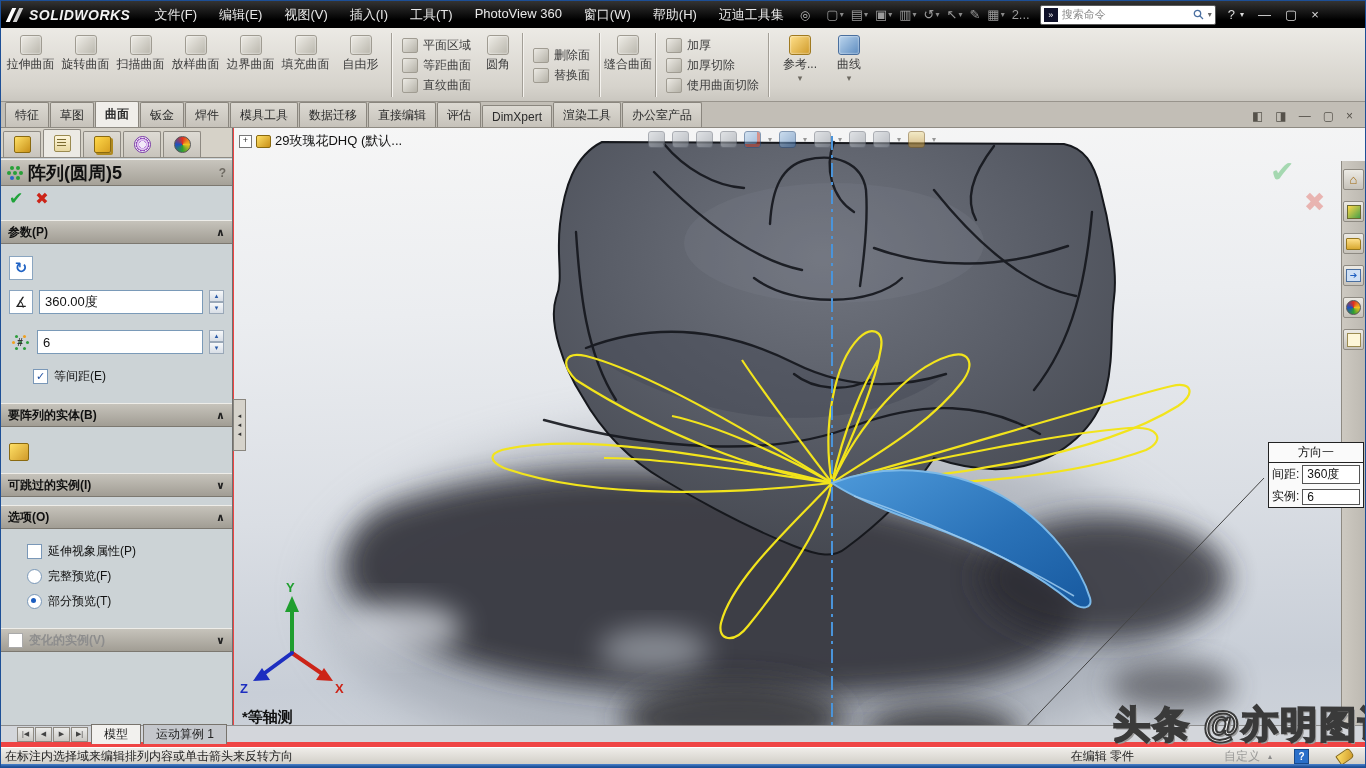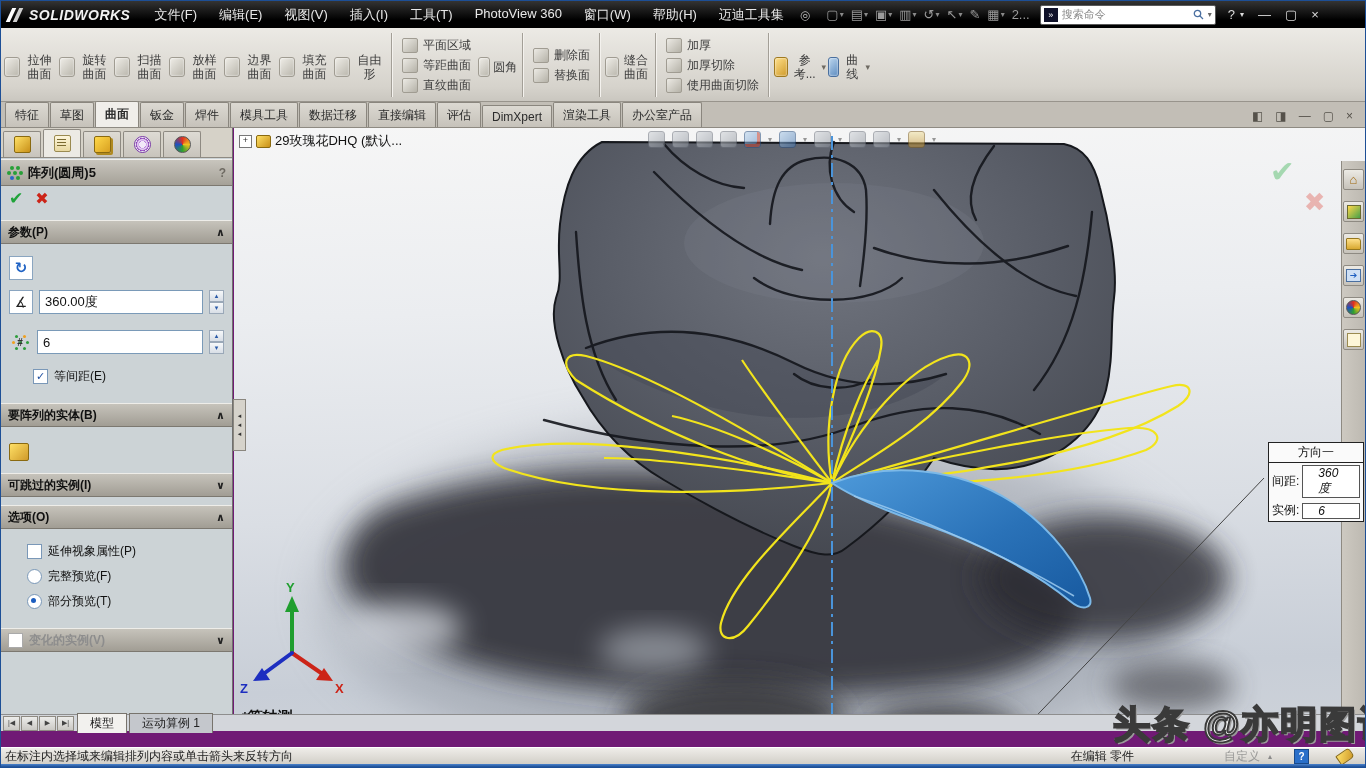--- a/index.html
+++ b/index.html
@@ -1,18 +1,18 @@
 <!DOCTYPE html>
 <html><head>
 <meta charset="utf-8">
 <style>
   html,body{margin:0;padding:0;background:#777;}
   #app{position:relative;width:1366px;height:768px;overflow:hidden;
        font-family:"Liberation Sans","DejaVu Sans",sans-serif;font-size:12px;color:#1a1a1a;
-       background:#701a75;border:1px solid #1d4f96;box-sizing:border-box;}
+       background:#ef4444;border:1px solid #1d4f96;box-sizing:border-box;}
   
   .titlebar{position:absolute;top:0;left:0;right:0;height:27px;background:linear-gradient(#343434,#000 70%);
             display:flex;align-items:center;color:#e8e8e8;}
   .logo{display:flex;align-items:center;gap:4px;padding:0 14px 0 8px;}
   .logo-mark{width:16px;height:14px;position:relative;}
   .logo-mark i{position:absolute;width:4px;height:14px;background:#fff;transform:skewX(-25deg);}
   .logo-mark i:nth-child(2){left:7px;background:#d0d0d0;}
   .logo-brand{font-weight:bold;font-style:italic;font-size:14px;letter-spacing:.5px;color:#f2f2f2;}
   .menus{display:flex;gap:2px;}
   .menu-item{padding:4px 10px;font-size:13px;cursor:default;}
@@ -24,21 +24,21 @@
              height:18px;width:168px;border-radius:2px;padding:0 3px;gap:4px;}
   .searchbox .slogo{width:14px;height:14px;background:#10122a;color:#fff;font-size:9px;line-height:14px;text-align:center;}
   .searchbox .ph{color:#8a8a8a;font-size:11px;flex:1;}
   .searchbox svg{flex:none;}
   .win-ctrls{display:flex;align-items:center;gap:14px;margin-left:12px;margin-right:10px;font-size:13px;color:#dcdcdc;}
   .win-ctrls .car{font-size:8px;margin-left:-9px;}
   
   .ribbon{position:absolute;top:27px;left:0;right:0;height:74px;
           background:linear-gradient(#eceae5,#d6d3cc 80%,#cac7c0);border-bottom:1px solid #98948c;
           display:flex;align-items:stretch;padding:3px 2px 2px 2px;box-sizing:border-box;}
-  .rb-big{width:53px;display:flex;align-items:center;padding-top:3px;gap:2px;
+  .rb-big{width:53px;display:flex;flex-direction:column;align-items:center;padding-top:3px;gap:2px;
           border:1px solid transparent;border-radius:2px;}
   .rb-big .lbl{font-size:12px;line-height:14px;text-align:center;color:#3c3c3c;width:50px;}
   .ico{width:20px;height:18px;background:linear-gradient(135deg,#efede7,#b9b6ac);border:1px solid #a09c92;
        border-radius:3px;box-shadow:inset 0 0 2px #fff;}
   .ico.blue{background:linear-gradient(135deg,#bcd6ee,#5d8cc0);border-color:#4a6f9e;}
   .ico.gold{background:linear-gradient(135deg,#ffe08a,#cf9a2a);border-color:#a07a20;}
   .ico-s{width:14px;height:13px;background:linear-gradient(135deg,#eceae4,#b5b2a8);border:1px solid #a09c92;border-radius:2px;flex:none;}
   .rb-stack{display:flex;flex-direction:column;justify-content:center;gap:3px;padding:0 6px;}
   .rb-row{display:flex;align-items:center;gap:5px;white-space:nowrap;color:#3c3c3c;}
   .vsep{width:1px;background:#a39f97;border-right:1px solid #f4f2ee;margin:2px 3px;}
@@ -58,21 +58,21 @@
   .pm-tab.active{background:#eceae4;height:27px;}
   .pmi{width:15px;height:15px;border-radius:2px;}
   .pmi-feat{background:linear-gradient(135deg,#ffe066,#c89018);border:1px solid #8a6a10;}
   .pmi-prop{background:linear-gradient(#fdf6dc,#e8d8a0);border:1px solid #9a8a50;position:relative;}
   .pmi-prop:after{content:"";position:absolute;left:2px;top:3px;width:9px;height:1px;background:#7a6a30;box-shadow:0 3px 0 #7a6a30,0 6px 0 #7a6a30;}
   .pmi-conf{background:linear-gradient(135deg,#ffd84a,#d8a020);border:1px solid #8a6a10;box-shadow:2px 2px 0 #b08a20;}
   .pmi-dimx{background:radial-gradient(circle,#f2e8f8 30%,#b070d8 32%,#f2e8f8 45%,#8a3ab8 60%,#e8e4ee 62%);border:1px solid #7a3aa8;border-radius:50%;}
   .pmi-disp{background:conic-gradient(#e03020,#f0c020,#30a030,#2050c0,#e03020);border:1px solid #555;border-radius:50%;}
   .pm-title{height:25px;margin-top:1px;background:linear-gradient(#c8c5bd,#a5a198);border-top:1px solid #f0efec;border-bottom:1px solid #7c7870;
             display:flex;align-items:center;padding:0 6px;gap:6px;}
-  .pm-title .txt{font-weight:bold;font-size:13px;color:#111;flex:1;}
+  .pm-title .txt{font-weight:bold;font-size:18px;color:#111;flex:1;}
   .pm-title .q{color:#6e6a62;font-weight:bold;}
   .pmi-cirpat{width:15px;height:15px;position:relative;}
   .pmi-cirpat i{position:absolute;left:6px;top:6px;width:4px;height:4px;border-radius:50%;background:#28a038;
       box-shadow:6px 0 0 #28a038,-6px 0 0 #28a038,3px 5px 0 #28a038,-3px 5px 0 #2a66c8,3px -5px 0 #28a038,-3px -5px 0 #28a038;}
   .pm-okrow{display:flex;gap:12px;padding:5px 8px;}
   .pm-ok{color:#1fa33a;font-size:17px;font-weight:bold;line-height:16px;}
   .pm-cancel{color:#cc2418;font-size:16px;font-weight:bold;line-height:16px;}
   .pm-h{height:22px;background:linear-gradient(#c6c3bb,#a19d94);border-top:1px solid #eeede9;border-bottom:1px solid #7c7870;
         display:flex;align-items:center;padding:0 7px;font-weight:bold;color:#101010;margin-top:8px;justify-content:flex-end;}
   .pm-h .chev{margin-left:auto;font-weight:bold;color:#222;font-size:11px;}
@@ -114,37 +114,37 @@
   .hud .hico.cube2{background:linear-gradient(135deg,#b8d4ee,#5888c0);border-color:#2a5080;box-shadow:inset -3px -3px 0 #c04030;}
   .hud .hico.scene{background:linear-gradient(#f0e0a0,#c09030);border-color:#806020;}
   .hud .car{font-size:8px;color:#4a4a4a;}
   .confirm-corner{position:absolute;right:70px;top:26px;z-index:10;}
   .cc-check{font-size:30px;color:#35b24e;opacity:.4;font-weight:bold;}
   .cc-cross{font-size:26px;color:#e05a50;opacity:.4;font-weight:bold;position:absolute;left:34px;top:33px;}
   .callout{position:absolute;left:1034px;top:314px;width:94px;background:#fafafa;border:1px solid #222;z-index:12;font-size:12px;}
   .callout .ct{text-align:center;border-bottom:1px solid #222;padding:1px 0;color:#111;}
   .callout .cr{display:flex;align-items:center;gap:3px;padding:2px 3px;}
   .callout .cl{color:#111;white-space:nowrap;}
-  .callout .cv{flex:1;background:#fff;border:1px solid #555;padding:0 15px;color:#111;font-style:italic;}
+  .callout .cv{flex:1;background:#fff;border:1px solid #555;padding:0 4px;color:#111;}
   .viewlabel{position:absolute;left:8px;top:580px;font-size:15px;font-weight:bold;color:#111;z-index:10;}
   .taskpane{position:absolute;right:0;top:33px;bottom:0;width:23px;background:linear-gradient(90deg,#cdc9c1,#bdb9b1);
             border-left:1px solid #8e8a82;z-index:11;display:flex;flex-direction:column;align-items:center;padding-top:8px;gap:11px;}
   .tp-btn{width:19px;height:19px;background:linear-gradient(#eceae4,#c6c2ba);border:1px solid #8e8a82;border-radius:2px;
           display:flex;align-items:center;justify-content:center;}
   .tp-home{color:#a06a10;font-size:13px;line-height:13px;}
   .tp-lib{width:12px;height:12px;background:linear-gradient(135deg,#ffd84a,#48a048);border:1px solid #6a6a30;}
   .tp-folder{width:13px;height:10px;background:linear-gradient(#ffe08a,#d8a830);border:1px solid #96771e;border-radius:1px 3px 1px 1px;}
   .tp-pal{width:13px;height:11px;background:#cfe0f4;border:1px solid #4a6fa0;color:#1d5ec0;font-size:9px;line-height:11px;text-align:center;font-weight:bold;}
   .tp-ball{width:13px;height:13px;border-radius:50%;background:conic-gradient(#e03020,#f0c020,#30a030,#2050c0,#e03020);border:1px solid #555;}
   .tp-note{width:12px;height:12px;background:#fdf6d8;border:1px solid #9a8a50;}
   .watermark{position:absolute;left:1112px;top:699px;z-index:40;font-size:37px;font-weight:bold;letter-spacing:2px;
              color:#fff;-webkit-text-stroke:2px #3a3a3a;text-shadow:2px 2px 0 #9a9a9a;white-space:nowrap;}
   
-  .sheettabs{position:absolute;left:0;right:0;bottom:36px;height:17px;background:#d3d6db;border-top:1px solid #8e8e8e;
-             display:flex;align-items:center;padding-left:2px;box-sizing:border-box;z-index:20;}
+  .sheettabs{position:absolute;left:0;right:0;bottom:25px;height:17px;background:#d3d6db;border-top:1px solid #8e8e8e;
+             display:flex;align-items:center;padding-left:16px;box-sizing:border-box;z-index:20;}
   .nav-btn{width:15px;height:13px;border:1px solid #8e8a82;background:linear-gradient(#ececea,#cac8c4);
            font-size:7px;color:#444;display:flex;align-items:center;justify-content:center;margin-right:1px;}
   .stab{padding:1px 12px;font-size:12px;border:1px solid #77736c;border-bottom:none;margin-left:2px;background:#c4c7cc;color:#222;white-space:nowrap;}
   .stab.active{background:#f2f1ee;}
   .statusbar{position:absolute;left:0;right:0;bottom:3px;height:16px;background:linear-gradient(#efede9,#d2cfc8);
              border-top:1px solid #fff;display:flex;align-items:center;font-size:12px;color:#222;z-index:20;}
   .statusbar .lmsg{padding-left:4px;flex:1;white-space:nowrap;overflow:hidden;}
   .statusbar .emsg{margin-right:90px;white-space:nowrap;}
   .statusbar .custom{color:#9a9a98;margin-right:8px;white-space:nowrap;}
   .statusbar .ccar{font-size:8px;color:#8a8a8a;margin-right:22px;}

